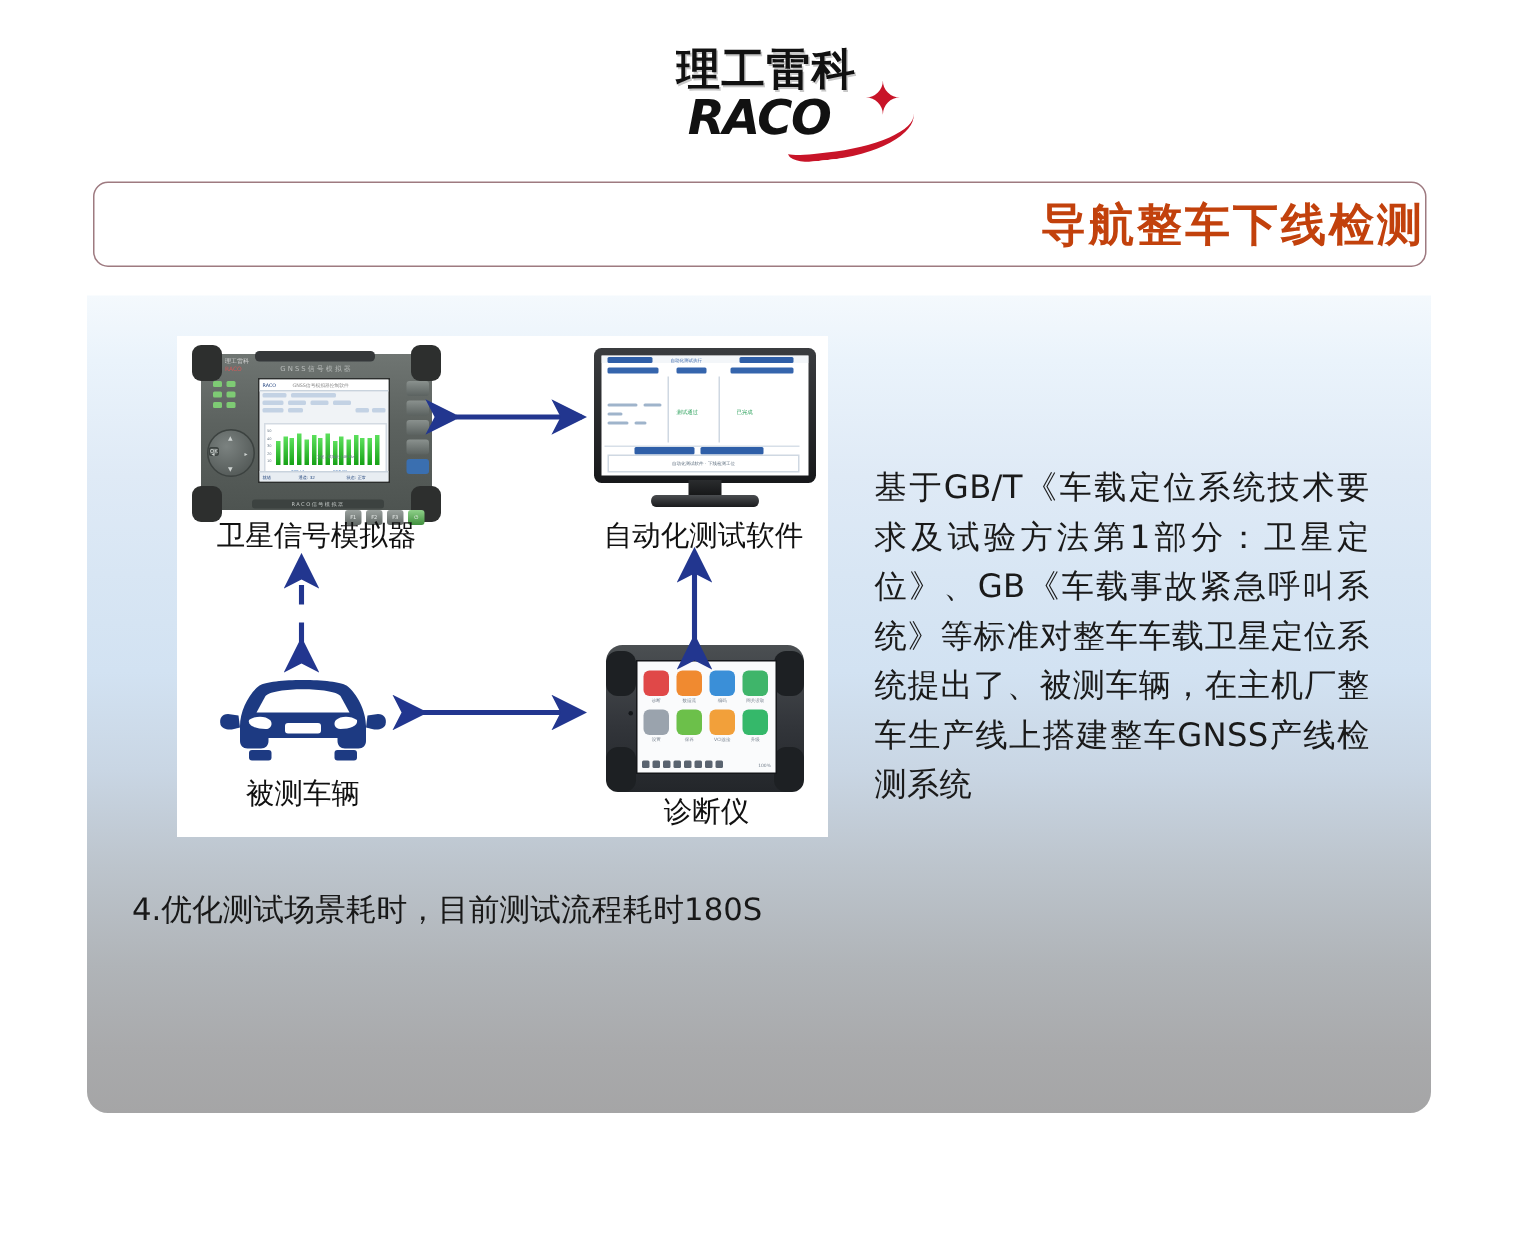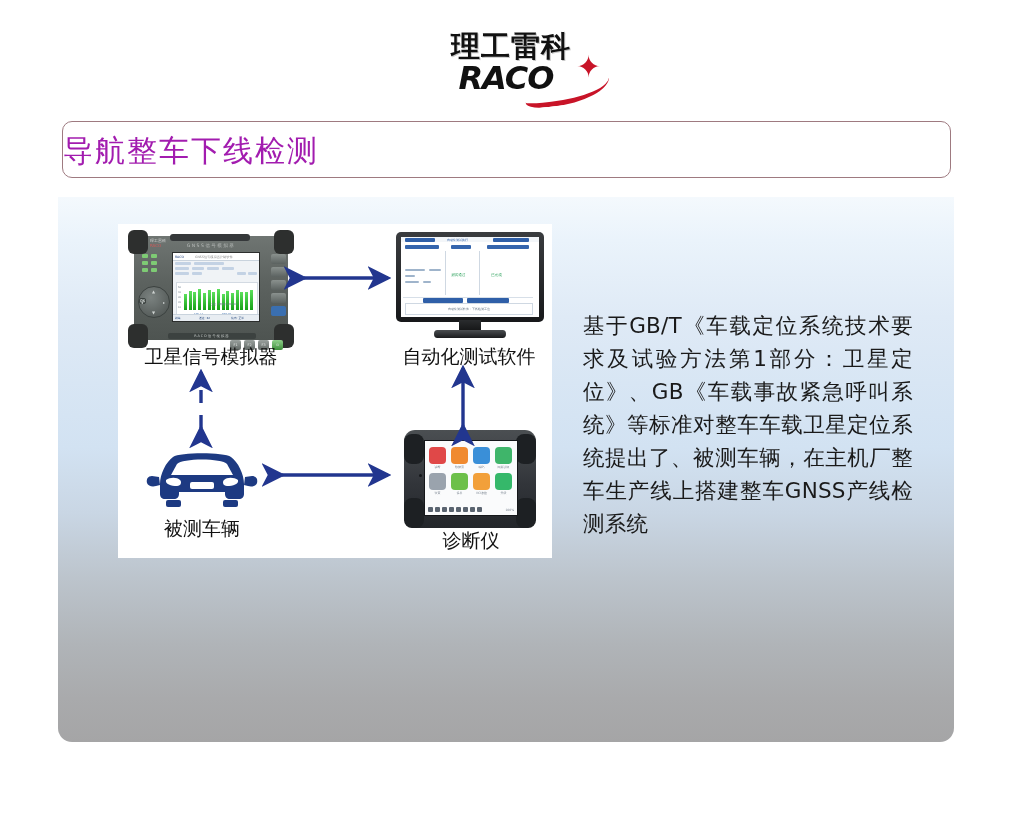--- a/index.html
+++ b/index.html
@@ -22,22 +22,22 @@
         transform:rotate(-6deg);}
   #logo .star{position:absolute;left:160px;top:24px;width:0;height:0;color:#c81428;
         font-size:30px;line-height:30px;}
   #logo .star:before{content:"\2726";position:absolute;left:0;top:0;color:#c81428;}
 
   
   #title-box{position:absolute;left:62px;top:121px;width:889px;height:57px;
       border:1.3px solid #9e7a80;border-radius:10px;background:#ffffff;
       box-sizing:border-box;}
   #title-text{position:absolute;left:0;top:0;width:100%;height:57px;
-      line-height:57px;text-align:left;font-size:30px;font-weight:normal;
-      color:#a21caf;letter-spacing:2px;}
+      line-height:57px;text-align:right;font-size:30px;font-weight:bold;
+      color:#c2410c;letter-spacing:2px;}
 
   
   #panel{position:absolute;left:58px;top:197px;width:896px;height:545px;
       border-radius:0 0 14px 14px;
       background:linear-gradient(to bottom,
          #f4f9fd 0%, #eaf3fb 8%, #dfeaf6 22%, #d8e6f4 34%,
          #d2e2f2 46%, #c9d6e4 58%, #bcc4cc 70%, #b0b4b8 82%,
          #a9aaac 92%, #a5a5a6 100%);}
 
   
@@ -474,13 +474,14 @@
               font-size:19px;color:#111;">自动化测试软件</div>
   <div style="position:absolute;left:22px;top:292px;width:124px;text-align:center;
               font-size:19px;color:#111;">被测车辆</div>
   <div style="position:absolute;left:290px;top:304px;width:126px;text-align:center;
               font-size:19px;color:#111;">诊断仪</div>
 </div>
 
 <div id="para">基于GB/T《车载定位系统技术要求及试验方法第1部分：卫星定位》、GB《车载事故紧急呼叫系统》等标准对整车车载卫星定位系统提出了、被测车辆，在主机厂整车生产线上搭建整车GNSS产线检测系统</div>
 
 <div id="bullets">
+  <div>4.优化测试场景耗时，目前测试流程耗时180S</div>
 </div>
 
 </body></html>

